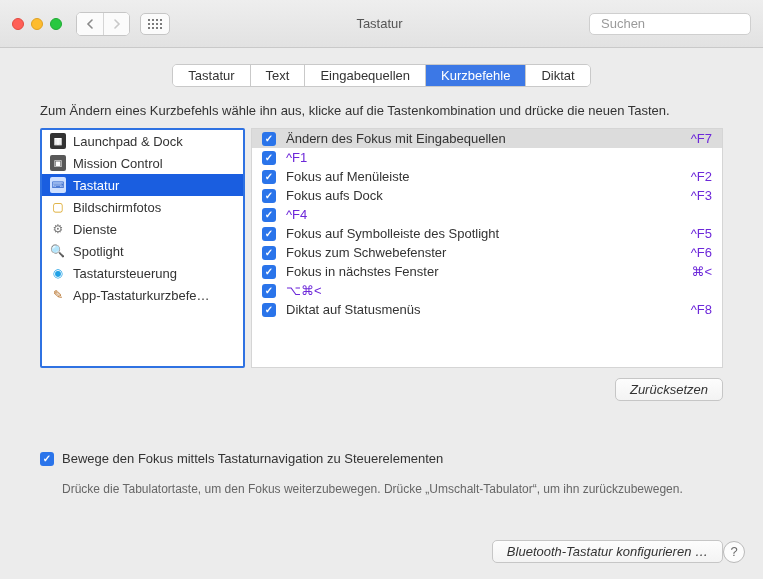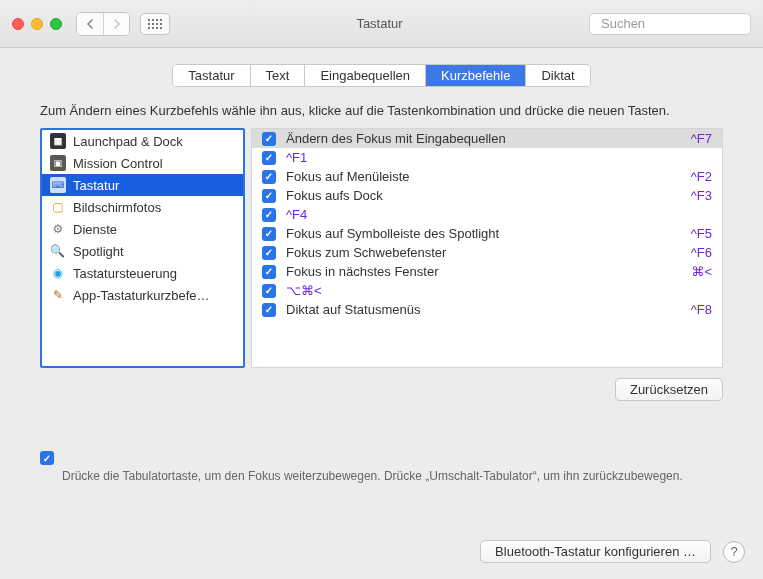--- a/index.html
+++ b/index.html
@@ -92,28 +92,28 @@
   .chk {
     width:14px; height:14px; border-radius:3px; background:#2a74ea; display:flex; align-items:center; justify-content:center;
     color:#fff; font-size:10px; font-weight:bold; flex-shrink:0;
   }
   .row .label { flex:1; }
   .row .keys { color:#6d28d9; font-family: Liberation Sans, sans-serif; }
 
   .reset-wrap { display:flex; justify-content:flex-end; padding:10px 40px 0 0; }
   .btn {
     border:1px solid #c6c6c6; border-radius:5px; background:linear-gradient(#fdfdfd,#f3f3f3);
-    padding:3px 14px; font-size:13px; color:#333;
+    padding:3px 14px; font-size:13px; color:#333;font-style:italic;
   }
 
   .bottom-opts { padding:50px 40px 0 40px; }
   .opt-row { display:flex; align-items:center; gap:8px; font-size:13px; }
-  .hint { font-size:12px; color:#666; margin-top:4px; margin-left:22px; }
-
-  .footer { position:absolute; bottom:16px; right:18px; display:flex; align-items:center; gap:12px;}
+  .hint { font-size:12px; color:#666; margin-top:16px; margin-left:22px; }
+
+  .footer { position:absolute; bottom:16px; right:18px; display:flex; align-items:center; gap:0;}
   .help {
     width:22px; height:22px; border:1px solid #bababa; border-radius:50%;
     display:flex; align-items:center; justify-content:center; color:#6a6a6a; font-size:13px; background:#fcfcfc;
   }
 </style>
 </head>
 <body>
 
 <div class="titlebar">
   <div class="traffic">
@@ -257,20 +257,21 @@
     </div>
 </div>
 
 <div class="reset-wrap">
   <div class="btn">Zurücksetzen</div>
 </div>
 
 <div class="bottom-opts">
   <div class="opt-row">
     <div class="chk">✓</div>
+    <span>Bewege den Fokus mittels Tastaturnavigation zu Steuerelementen</span>
   </div>
   <div class="hint">Drücke die Tabulatortaste, um den Fokus weiterzubewegen. Drücke „Umschalt-Tabulator“, um ihn zurückzubewegen.</div>
 </div>
 
 <div class="footer">
   <div class="btn">Bluetooth-Tastatur konfigurieren …</div>
   <div class="help">
     <span>?</span>
   </div>
 </div>

